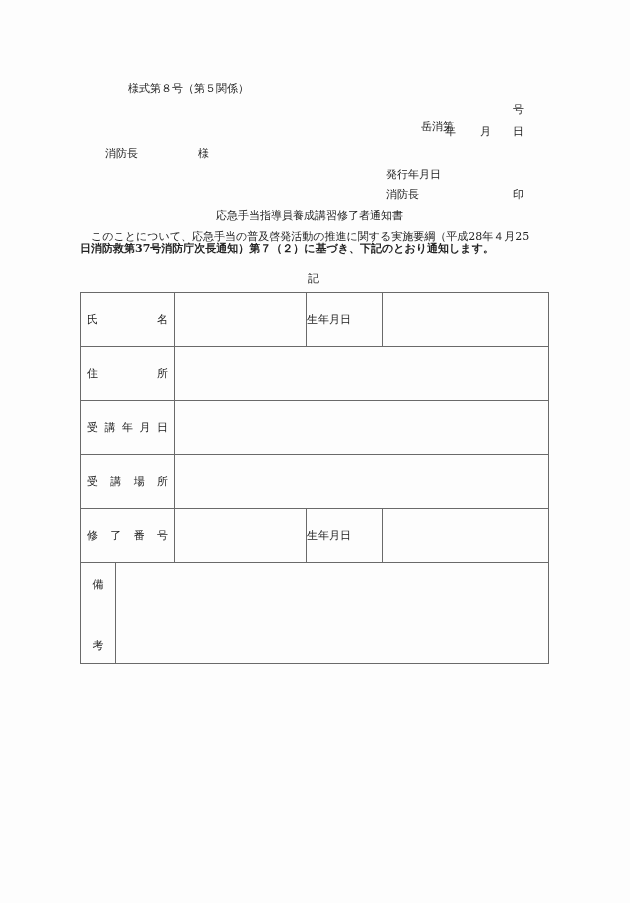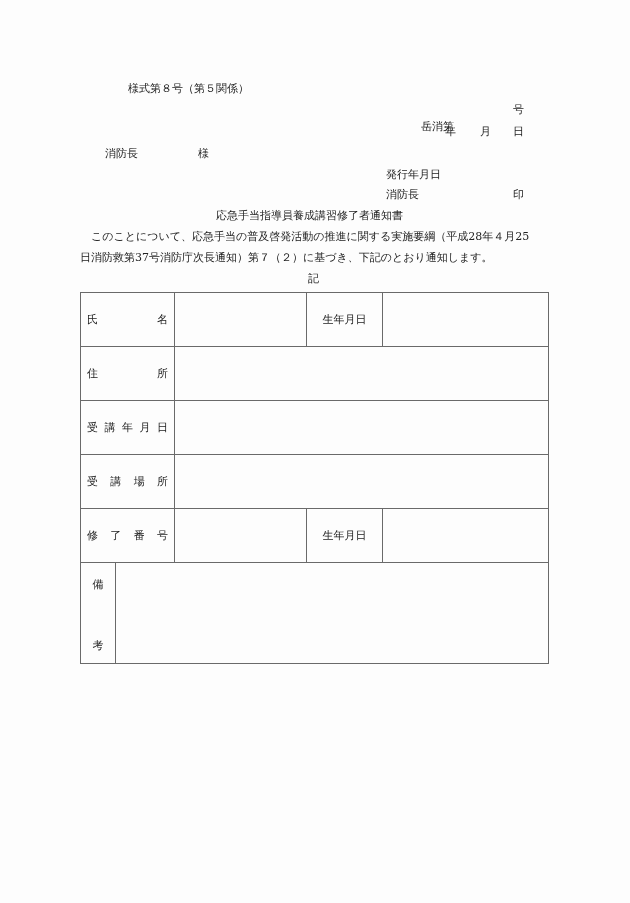--- a/index.html
+++ b/index.html
@@ -24,21 +24,21 @@
     border: 1px solid #6a6a6a;
     padding: 0;
     font-size: 11px;
     color: #222;
   }
   .row54 td { height: 53px; }
   .label-spread {
     display: flex; justify-content: space-between;
     padding: 0 6px 0 6px;
   }
-  .label-center { text-align: center; }
+  .label-center { text-align: left; }
   .remarks-label {
     height: 100px;
     display: flex; flex-direction: column; justify-content: space-between;
     align-items: center; padding: 14px 0 10px 0; box-sizing: border-box;
   }
 </style>
 </head>
 <body>
 
 <div class="abs" style="left:80px; top:82px;margin-left:48px;">様式第８号（第５関係）</div>
@@ -53,21 +53,21 @@
 <div class="abs" style="left:105px; top:147px;">消防長</div>
 <div class="abs" style="left:198px; top:147px;">様</div>
 
 <div class="abs" style="left:386px; top:168px;">発行年月日</div>
 <div class="abs" style="left:386px; top:188px;">消防長</div>
 <div class="abs" style="left:513px; top:188px;">印</div>
 
 <div class="abs" style="left:216px; top:209px;">応急手当指導員養成講習修了者通知書</div>
 
 <div class="abs" style="left:80px; top:230px; font-size:11px;">　このことについて、応急手当の普及啓発活動の推進に関する実施要綱（平成28年４月25</div>
-<div class="abs" style="left:80px; top:251px; font-size:11px;">日消防救第37号消防庁次長通知）第７（２）に基づき、下記のとおり通知します。</div>
+<div class="abs" style="left:80px; top:242px; font-size:11px;font-weight:bold;">日消防救第37号消防庁次長通知）第７（２）に基づき、下記のとおり通知します。</div>
 
 <div class="abs" style="left:308px; top:272px;">記</div>
 
 <table class="form">
   <colgroup>
     <col style="width:35px">
     <col style="width:59px">
     <col style="width:132px">
     <col style="width:76px">
     <col style="width:166px">

